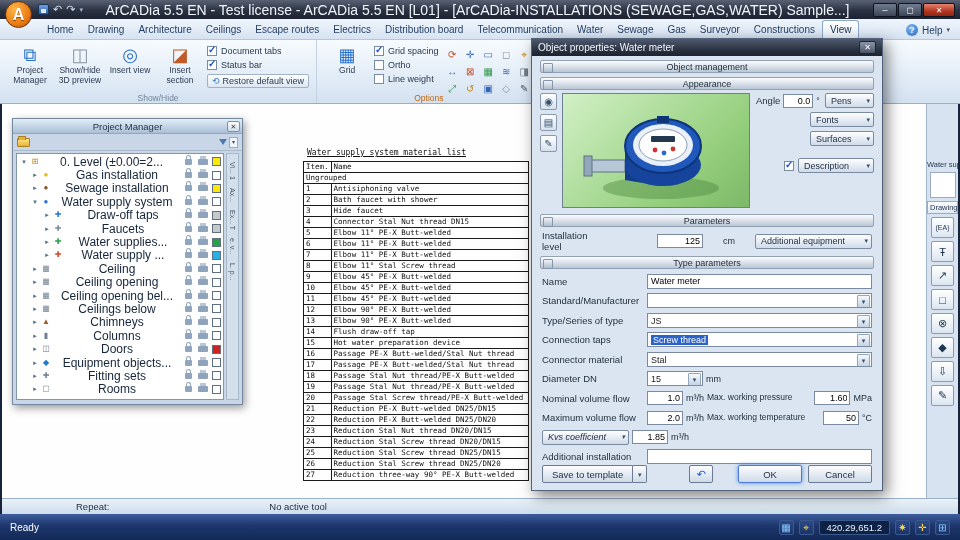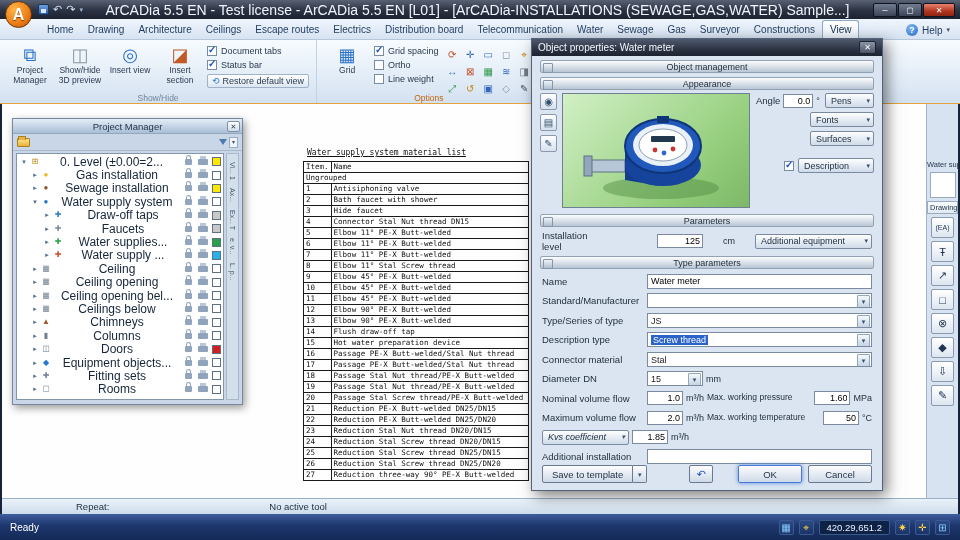--- a/index.html
+++ b/index.html
@@ -757,21 +757,21 @@
     </div>
     <div class="tp-row">
       <span class="tp-label">Standard/Manufacturer</span>
       <div class="combo"><span></span></div>
     </div>
     <div class="tp-row">
       <span class="tp-label">Type/Series of type</span>
       <div class="combo"><span>JS</span></div>
     </div>
     <div class="tp-row">
-      <span class="tp-label">Description type</span>
+      <span class="tp-label">Connection taps</span>
       <div class="combo"><span class="sel">Screw thread</span></div>
     </div>
     <div class="tp-row">
       <span class="tp-label">Connector material</span>
       <div class="combo"><span>Stal</span></div>
     </div>
     <div class="tp-row">
       <span class="tp-label">Diameter DN</span>
       <div class="combo small"><span>15</span></div>
       <span class="unit">mm</span>

